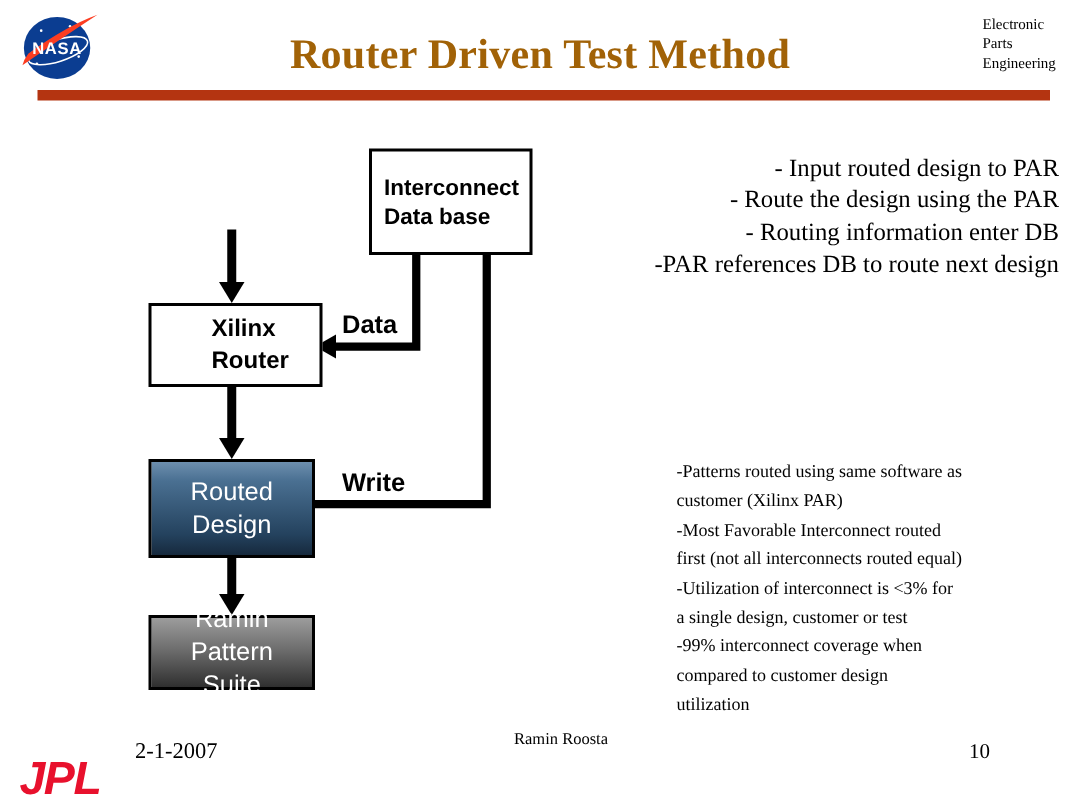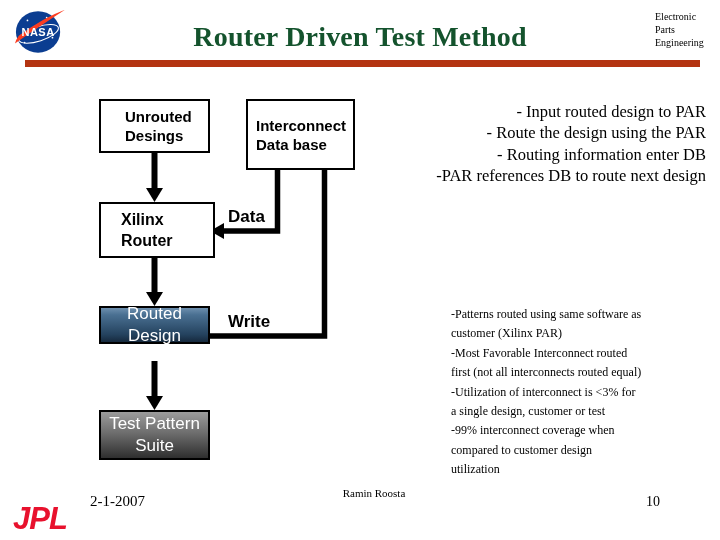--- a/index.html
+++ b/index.html
@@ -5,44 +5,44 @@
   html,body{margin:0;padding:0;}
   body{
     width:720px;height:540px;position:relative;background:#ffffff;
     font-family:"Liberation Serif",serif;overflow:hidden;
   }
   
   .nasa-logo{position:absolute;left:10px;top:6px;width:58px;height:50px;}
   .slide-title{
     position:absolute;left:0;right:0;top:21px;margin:0;text-align:center;
     font-family:"Liberation Serif",serif;font-weight:bold;font-size:28px;
-    color:#14532d;letter-spacing:0.2px;
+    color:#a16207;letter-spacing:0.2px;
   }
   .org-label{
     position:absolute;left:655px;top:10px;width:60px;
     font-size:10px;line-height:13px;color:#000;white-space:pre-line;
   }
   .title-rule{
     position:absolute;left:25px;top:60px;width:675px;height:7px;
     background:#b43411;
   }
   
   .flow{position:absolute;left:88px;top:88px;width:272px;height:385px;}
   .connectors{position:absolute;left:0;top:0;width:272px;height:385px;}
   .fbox{
     position:absolute;box-sizing:border-box;border:2px solid #000;
     display:flex;align-items:center;white-space:pre-line;
     font-family:"Liberation Sans",sans-serif;font-weight:bold;
     font-size:15px;line-height:19px;color:#000;background:#fff;
   }
   .b-unrouted{left:11px;top:11px;width:111px;height:54px;padding-left:24px;}
   .b-interconnect{left:158px;top:11px;width:109px;height:71px;padding-left:8px;}
-  .b-xilinx{left:11px;top:114px;width:116px;height:56px;padding-left:20px;font-size:16px;line-height:21px;}
+  .b-xilinx{left:11px;top:114px;width:116px;height:56px;padding-left:40px;font-size:16px;line-height:21px;}
   .b-routed{
-    left:11px;top:218px;width:111px;height:38px;justify-content:center;text-align:center;
+    left:11px;top:218px;width:111px;height:66px;justify-content:center;text-align:center;
     font-weight:normal;font-size:17px;line-height:22px;color:#fff;
     background:linear-gradient(180deg,#6d8fae 0%,#4a7092 20%,#24425e 78%,#16293d 100%);
   }
   .b-test{
     left:11px;top:322px;width:111px;height:50px;justify-content:center;text-align:center;
     font-weight:normal;font-size:17px;line-height:22px;color:#fff;
     background:linear-gradient(180deg,#9c9c9c 0%,#6e6e6e 45%,#2f2f2f 100%);
   }
   .edge-label{
     position:absolute;font-family:"Liberation Sans",sans-serif;
@@ -116,29 +116,27 @@
         <polyline points="189.5,63 189.5,143 136,143" fill="none" stroke="#000" stroke-width="5.5"></polyline>
         <polygon points="136,135 136,151 122,143" fill="#000"></polygon>
       </g>
 
       <g>
         <polyline points="122,248 236.5,248 236.5,78" fill="none" stroke="#000" stroke-width="5.5"></polyline>
         <polygon points="228.5,79 244.5,79 236.5,65" fill="#000"></polygon>
       </g>
     </svg>
 
-    <div class="fbox b-unrouted">Unrouted
-Desings</div>
     <div class="fbox b-interconnect">Interconnect
 Data base</div>
     <div class="fbox b-xilinx">Xilinx
 Router</div>
     <div class="fbox b-routed">Routed
 Design</div>
-    <div class="fbox b-test">Test Pattern
+    <div class="fbox b-test">Ramin Pattern
 Suite</div>
 
     <div class="edge-label lbl-read">Data</div>
     <div class="edge-label lbl-write">Write</div>
   </div>
 
   <div class="flowtext">
     <div class="flowtext-body">- Input routed design to PAR
 - Route the design using the PAR
  - Routing information enter DB

